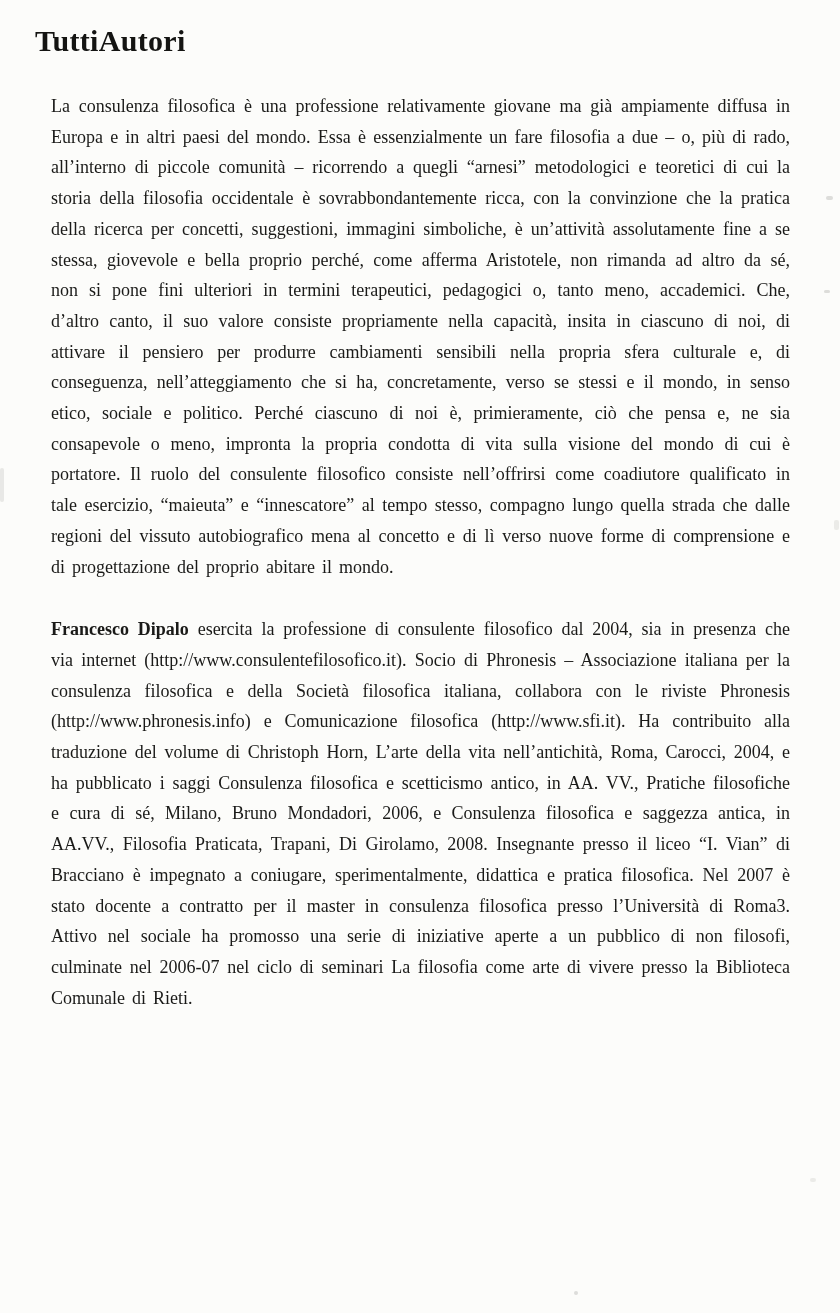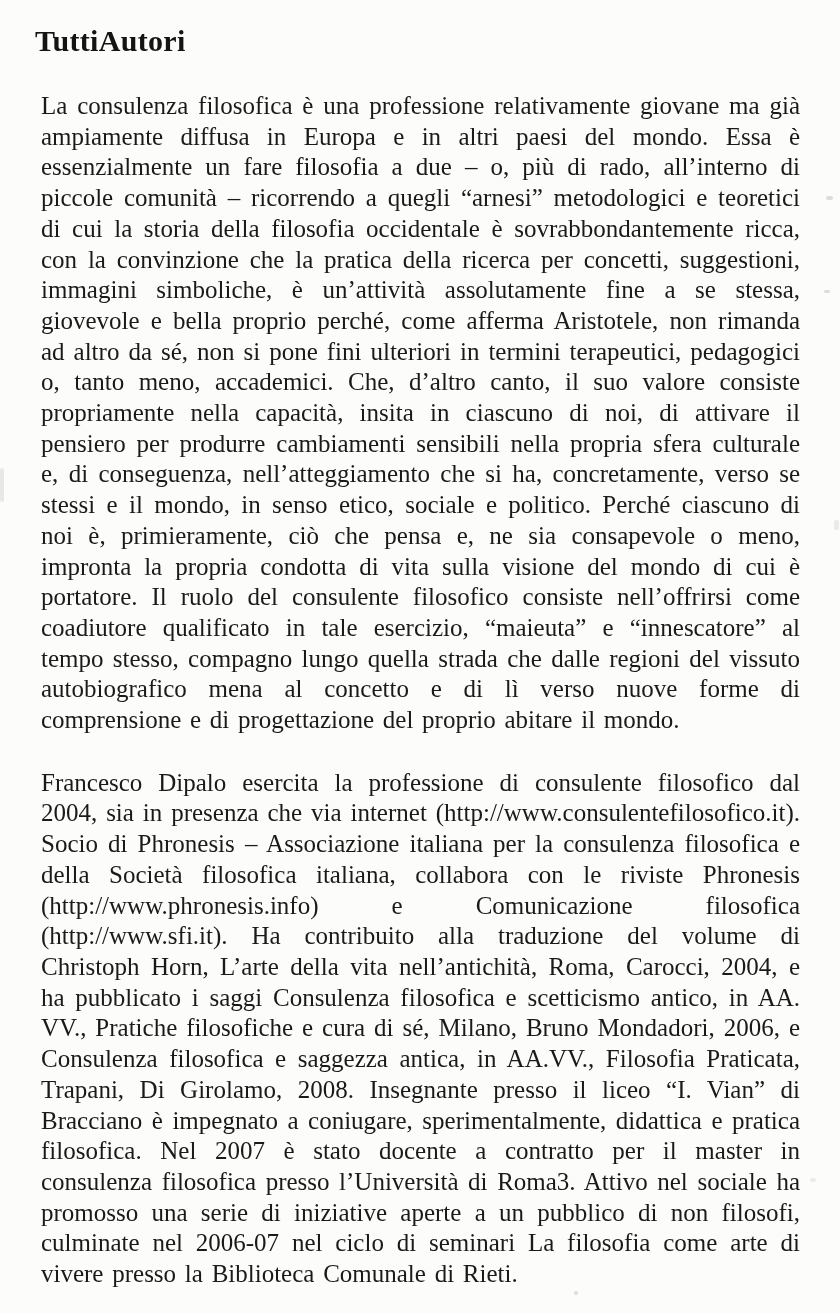--- a/index.html
+++ b/index.html
@@ -20,31 +20,31 @@
     padding: 24px 34px 0 35px;
   }
   .title {
     font-size: 30px;
     font-weight: 700;
     letter-spacing: 0.3px;
     margin: 0 0 33px 0;
     color: #141412;
   }
   .body-par {
-    font-size: 25px;
+    font-size: 18px;
     line-height: 30.7px;
     text-align: justify;
     word-spacing: 2.5px;
-    margin: 6px;
+    margin: 16px;
     hyphens: none;
   }
   .body-par + .body-par {
     margin-top: 32px;
   }
-  .bold   { font-weight: 400; }
+  .bold   { font-weight: 700; }
   .italic { }
   
   .speck {
     position: absolute;
     background: #c3c3bf;
     opacity: 0.55;
     border-radius: 2px;
     pointer-events: none;
   }
   .sp1 { left: 826px; top: 196px; width: 7px; height: 4px; }

